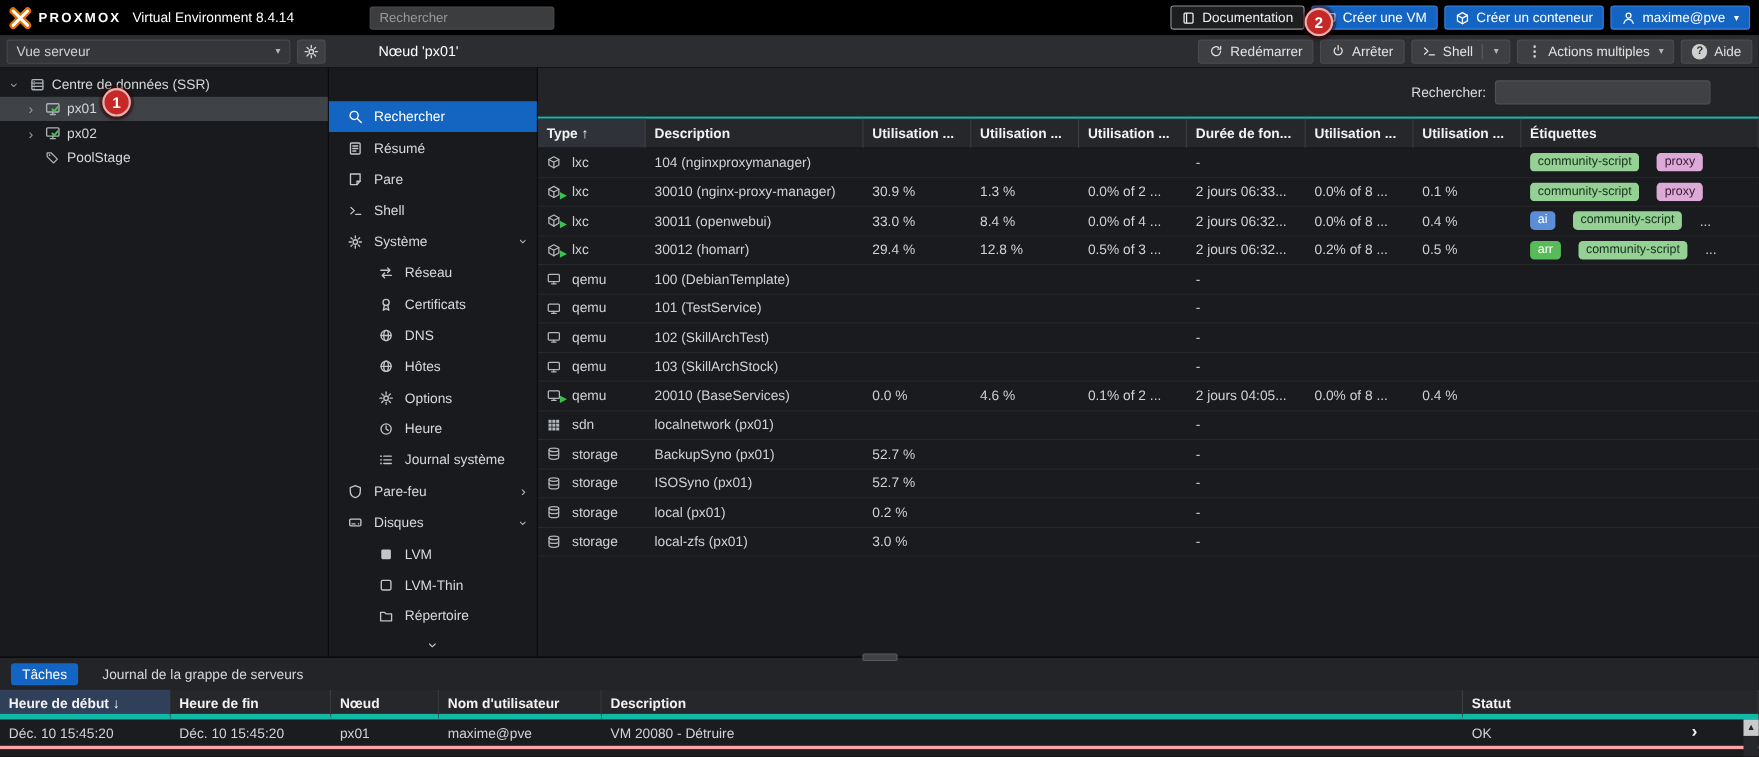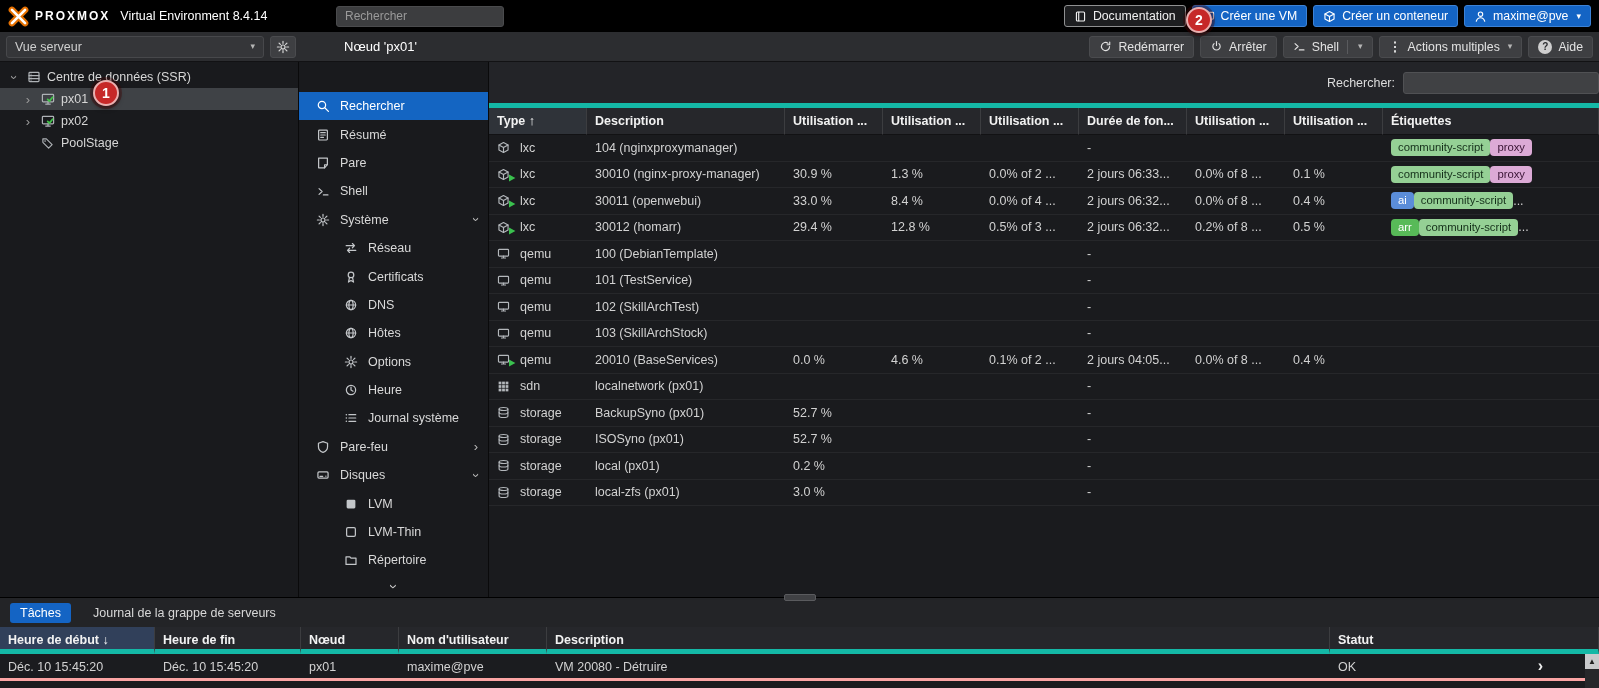--- a/index.html
+++ b/index.html
@@ -55,37 +55,37 @@
   .menu-item.selected{background:#1465c2;color:#fff}
   .mi{display:inline-flex;width:16px;justify-content:center;color:#c3c6c9}
   .menu-item.selected .mi{color:#fff}
   .mexp{margin-left:auto;color:#b9b9b9;font-size:13px;display:inline-block;line-height:1}
   .mexp.down{transform:rotate(90deg)}
   .menu-scroll{position:absolute;bottom:3px;left:50%;margin-left:-8px;width:16px;text-align:center;
                color:#cfcfcf;font-size:15px;transform:rotate(90deg);cursor:pointer;line-height:1}
 
   .main{flex:1;display:flex;flex-direction:column;background:#1a1b1e;min-width:0}
   .main-top{height:46px;display:flex;align-items:center;justify-content:flex-end;gap:8px;background:#232428;
-            border-bottom:5px solid #14b8a6}
+            padding-right:44px;border-bottom:2px solid #14b8a6}
   .search-label{color:#dcdcdc}
   .table-search{width:196px;height:22px;background:#404144;border:1px solid #505154;border-radius:3px;
                 color:#ddd;font:inherit;padding:0 8px;outline:none}
 
   .g-row{display:grid;grid-template-columns:98px 198px 98px 98px 98px 108px 98px 98px minmax(0,1fr)}
   .grid-head{background:#26272b}
   .hc{height:27px;line-height:26px;padding:0 8px;border-right:1px solid #3c3d40;border-bottom:1px solid #121214;
       color:#f2f2f2;font-weight:bold;overflow:hidden;white-space:nowrap;cursor:pointer}
   .grid-head .hc.sorted{background:#2f3339}
   .rows{flex:1;overflow:hidden}
   .r-row{height:26.5px;border-bottom:1px solid #26272a;align-items:center;cursor:pointer}
   .r-row > div{padding:0 8px;overflow:hidden;white-space:nowrap;line-height:26px;color:#d2d2d2}
   .cell-type{display:flex;align-items:center;gap:7px}
   .ticon{position:relative;display:inline-flex;width:16px;color:#b4b8bc}
   .ticon .ov{position:absolute;right:-3px;bottom:-1px;line-height:0}
-  .tagrow{display:flex;align-items:center;gap:0}
+  .tagrow{display:flex;align-items:center;gap:16px}
   .tag{height:17px;line-height:17px;padding:0 7px;border-radius:4px;font-size:11.3px;white-space:nowrap}
   .tagmore{color:#cfcfcf}
 
   
   .bottom{position:absolute;left:0;right:0;bottom:0;height:91px;background:#1b1c1f;border-top:1px solid #000}
   .splitter{position:absolute;top:-4px;left:50%;margin-left:-16px;width:32px;height:7px;background:#404144;
             border:1px solid #5a5b5e;border-radius:2px;cursor:row-resize;z-index:5}
   .tabs{display:flex;align-items:center;height:29px;padding:0 10px;gap:22px;background:#232427}
   .tab{color:#d8d8d8;cursor:pointer;white-space:nowrap}
   .tab.active{background:#1464c4;color:#ffffff;border-radius:3px;padding:3px 10px}

